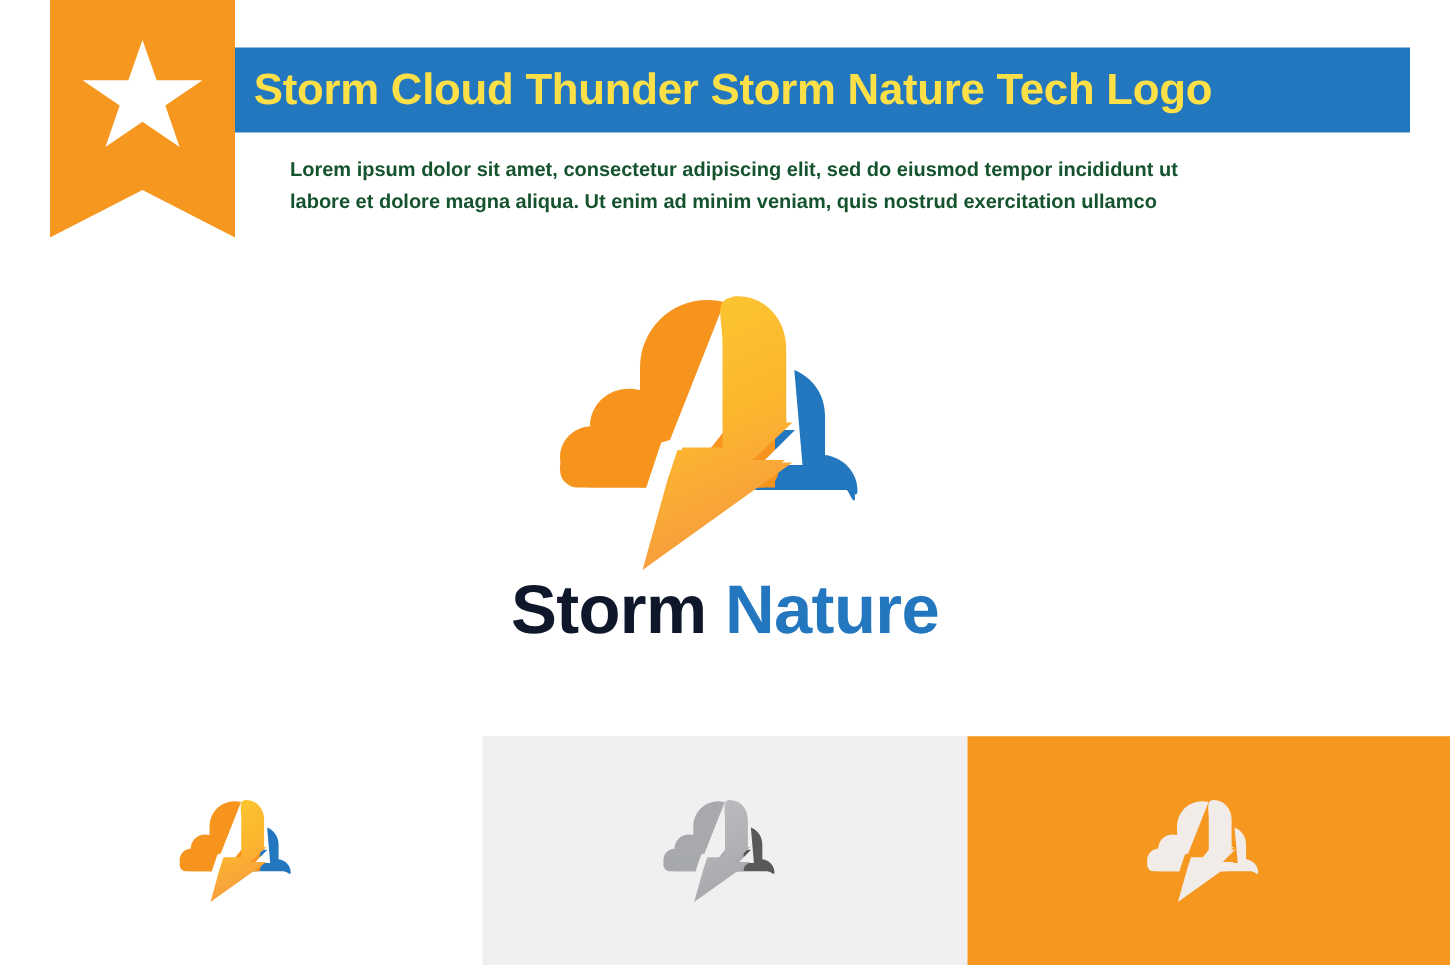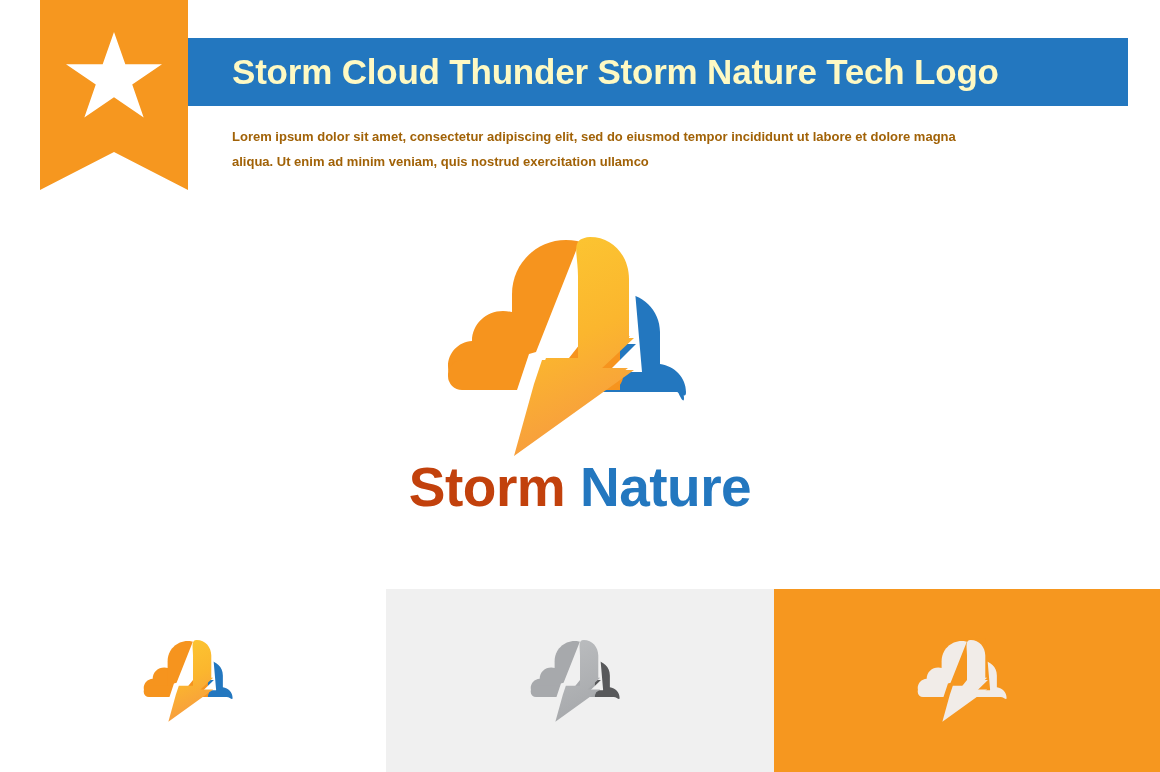--- a/index.html
+++ b/index.html
@@ -44,36 +44,36 @@
     position: absolute;
     left: 188px;
     top: 38px;
     width: 940px;
     height: 68px;
     background: #2377bf;
     display: flex;
     align-items: center;
   }
   #title-text {
-    color: #fef9c3;
+    color: #fde047;
     font-size: 35px;
     font-weight: bold;
     letter-spacing: -0.2px;
-    padding-left: 44px;
+    padding-left: 15px;
     white-space: nowrap;
   }
 
   
   #description {
     position: absolute;
     left: 232px;
     top: 124px;
     width: 730px;
-    color: #a16207;
-    font-size: 13px;
+    color: #14532d;
+    font-size: 16px;
     font-weight: bold;
     line-height: 25px;
   }
 
   
   #logo-main {
     position: absolute;
     left: 430px;
     top: 232px;
     width: 300px;
@@ -85,21 +85,21 @@
     position: absolute;
     left: 0;
     top: 455px;
     width: 1160px;
     text-align: center;
     font-size: 55px;
     font-weight: bold;
     letter-spacing: -0.5px;
     white-space: nowrap;
   }
-  #wordmark .w-storm { color: #c2410c; }
+  #wordmark .w-storm { color: #0f172a; }
   #wordmark .w-cloud { color: #2377bf; }
 
   
   #variants {
     position: absolute;
     left: 0;
     top: 589px;
     width: 1160px;
     height: 183px;
   }

